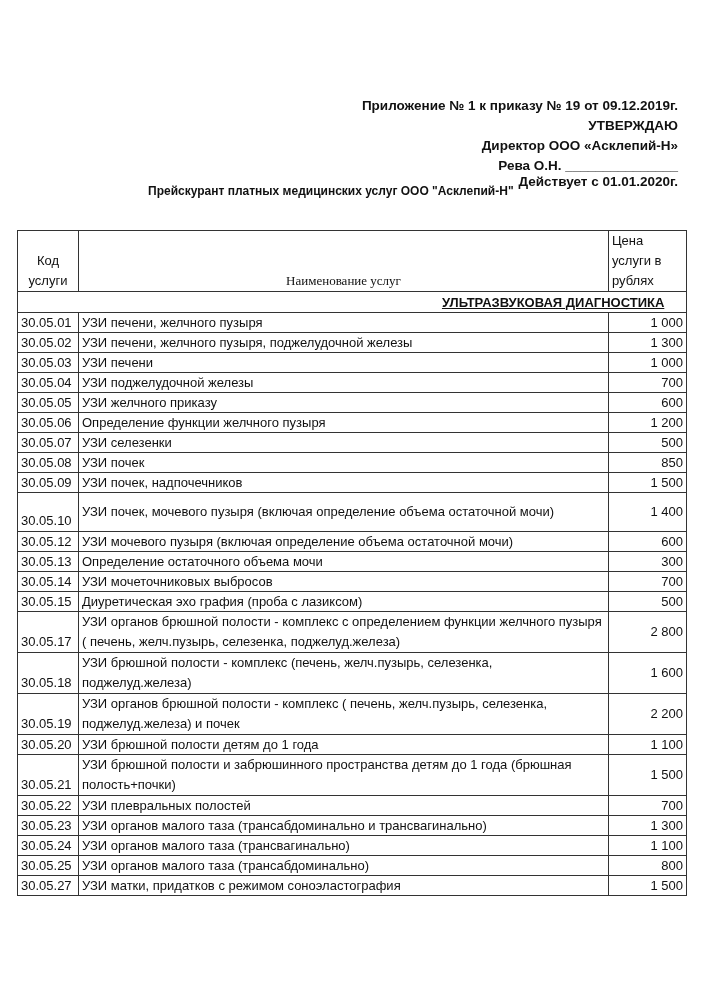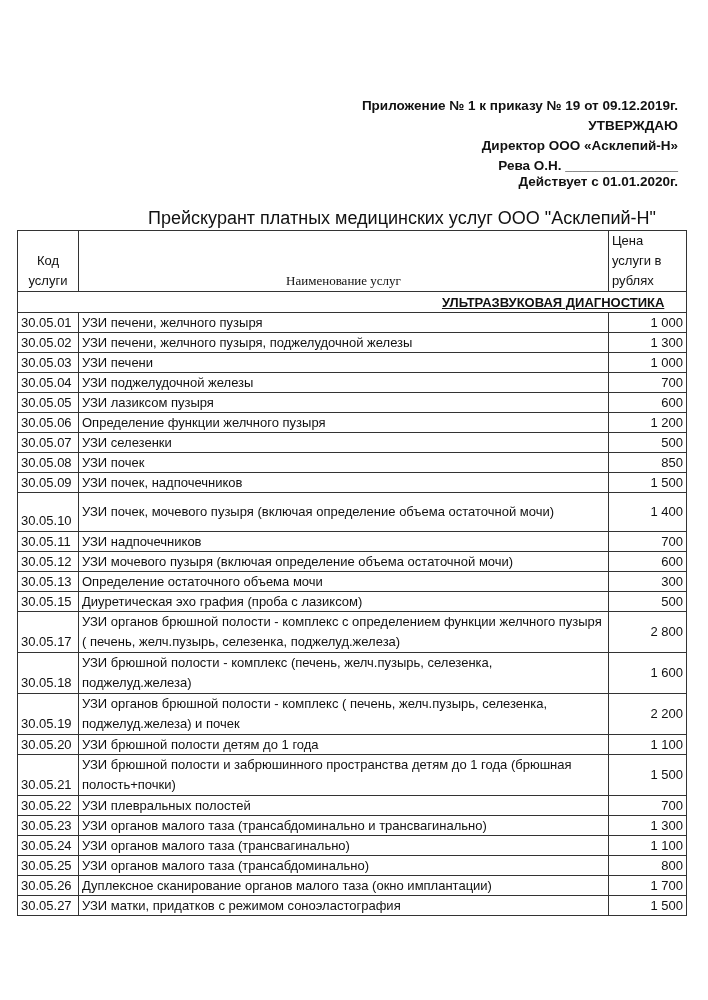--- a/index.html
+++ b/index.html
@@ -2,21 +2,21 @@
 <html><head>
 <meta charset="utf-8">
 <style>
   html, body { margin: 0; padding: 0; background: #ffffff; }
   body {
     width: 708px; height: 1000px; position: relative; overflow: hidden;
     font-family: "Liberation Sans", "DejaVu Sans", sans-serif;
     color: #111111;
   }
   .hdr { position: absolute; right: 30px; font-weight: bold; font-size: 13.5px; white-space: nowrap; text-align: right; }
-  .title { position: absolute; left: 148px; top: 208px; font-weight: normal; font-size: 18px; white-space: nowrap; }
+  .title { position: absolute; left: 148px; top: 184px; font-weight: bold; font-size: 12px; white-space: nowrap; }
   table.price {
     position: absolute; left: 17px; top: 230px;
     border-collapse: collapse; width: 669px;
     font-size: 13px; table-layout: fixed;
   }
   table.price td, table.price th {
     border: 1px solid #333333; padding: 0 3px; font-weight: normal;
   }
   col.c-code { width: 61px; }
   col.c-name { width: 530px; }
@@ -83,21 +83,21 @@
         <td class="name">УЗИ печени</td>
         <td class="price">1 000</td>
       </tr>
       <tr class="r">
         <td class="code">30.05.04</td>
         <td class="name">УЗИ поджелудочной железы</td>
         <td class="price">700</td>
       </tr>
       <tr class="r">
         <td class="code">30.05.05</td>
-        <td class="name">УЗИ лазиксом пузыря</td>
+        <td class="name">УЗИ желчного приказу</td>
         <td class="price">600</td>
       </tr>
       <tr class="r">
         <td class="code">30.05.06</td>
         <td class="name">Определение функции желчного пузыря</td>
         <td class="price">1 200</td>
       </tr>
       <tr class="r">
         <td class="code">30.05.07</td>
         <td class="name">УЗИ селезенки</td>
@@ -112,33 +112,33 @@
         <td class="code">30.05.09</td>
         <td class="name">УЗИ почек, надпочечников</td>
         <td class="price">1 500</td>
       </tr>
       <tr class="r tall r2">
         <td class="code">30.05.10</td>
         <td class="name">УЗИ почек, мочевого пузыря (включая определение объема остаточной мочи)</td>
         <td class="price">1 400</td>
       </tr>
       <tr class="r">
-        <td class="code">30.05.11</td>
-        <td class="name">УЗИ надпочечников</td>
-        <td class="price">700</td>
-      </tr>
-      <tr class="r">
         <td class="code">30.05.12</td>
         <td class="name">УЗИ мочевого пузыря (включая определение объема остаточной мочи)</td>
         <td class="price">600</td>
       </tr>
       <tr class="r">
         <td class="code">30.05.13</td>
         <td class="name">Определение остаточного объема мочи</td>
         <td class="price">300</td>
+      </tr>
+      <tr class="r">
+        <td class="code">30.05.14</td>
+        <td class="name">УЗИ мочеточниковых выбросов</td>
+        <td class="price">700</td>
       </tr>
       <tr class="r">
         <td class="code">30.05.15</td>
         <td class="name">Диуретическая эхо графия (проба с лазиксом)</td>
         <td class="price">500</td>
       </tr>
       <tr class="r tall r2">
         <td class="code">30.05.17</td>
         <td class="name">УЗИ органов брюшной полости - комплекс с определением функции  желчного пузыря ( печень, желч.пузырь, селезенка, поджелуд.железа)</td>
         <td class="price">2 800</td>
@@ -177,23 +177,18 @@
         <td class="code">30.05.24</td>
         <td class="name">УЗИ органов малого таза (трансвагинально)</td>
         <td class="price">1 100</td>
       </tr>
       <tr class="r">
         <td class="code">30.05.25</td>
         <td class="name">УЗИ органов малого таза (трансабдоминально)</td>
         <td class="price">800</td>
       </tr>
       <tr class="r">
-        <td class="code">30.05.26</td>
-        <td class="name">Дуплексное сканирование органов малого таза (окно имплантации)</td>
-        <td class="price">1 700</td>
-      </tr>
-      <tr class="r">
         <td class="code">30.05.27</td>
         <td class="name">УЗИ матки, придатков с режимом соноэластография</td>
         <td class="price">1 500</td>
       </tr>
     </tbody>
 </table>
 
 </body></html>

